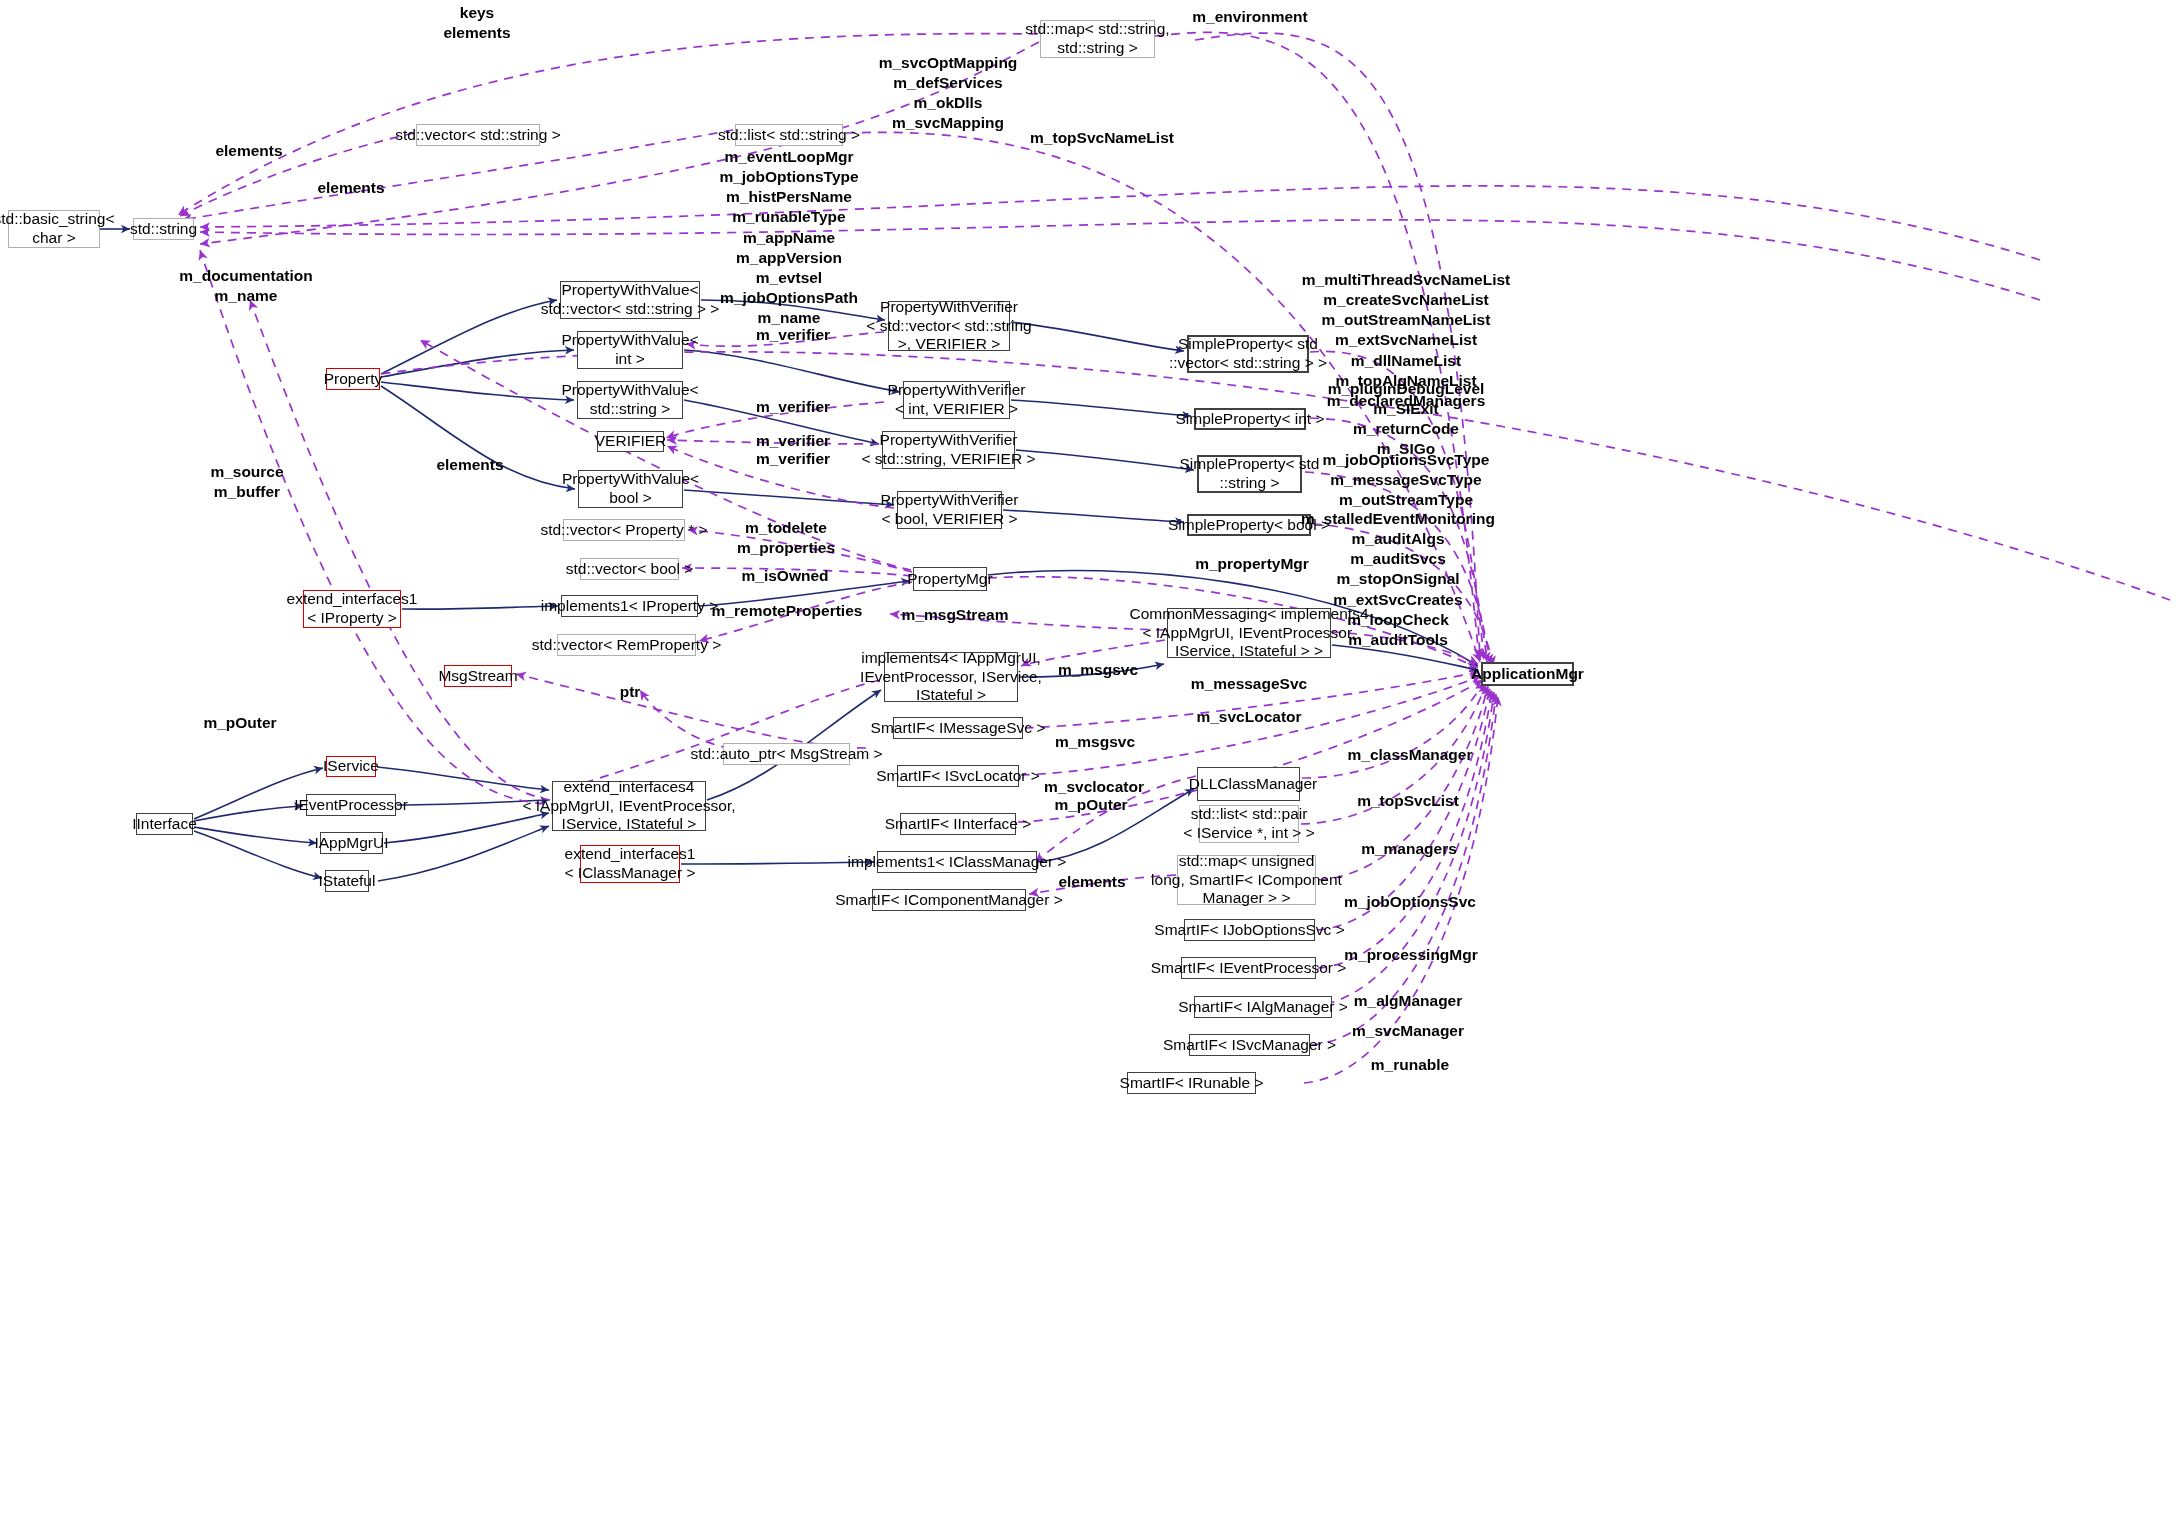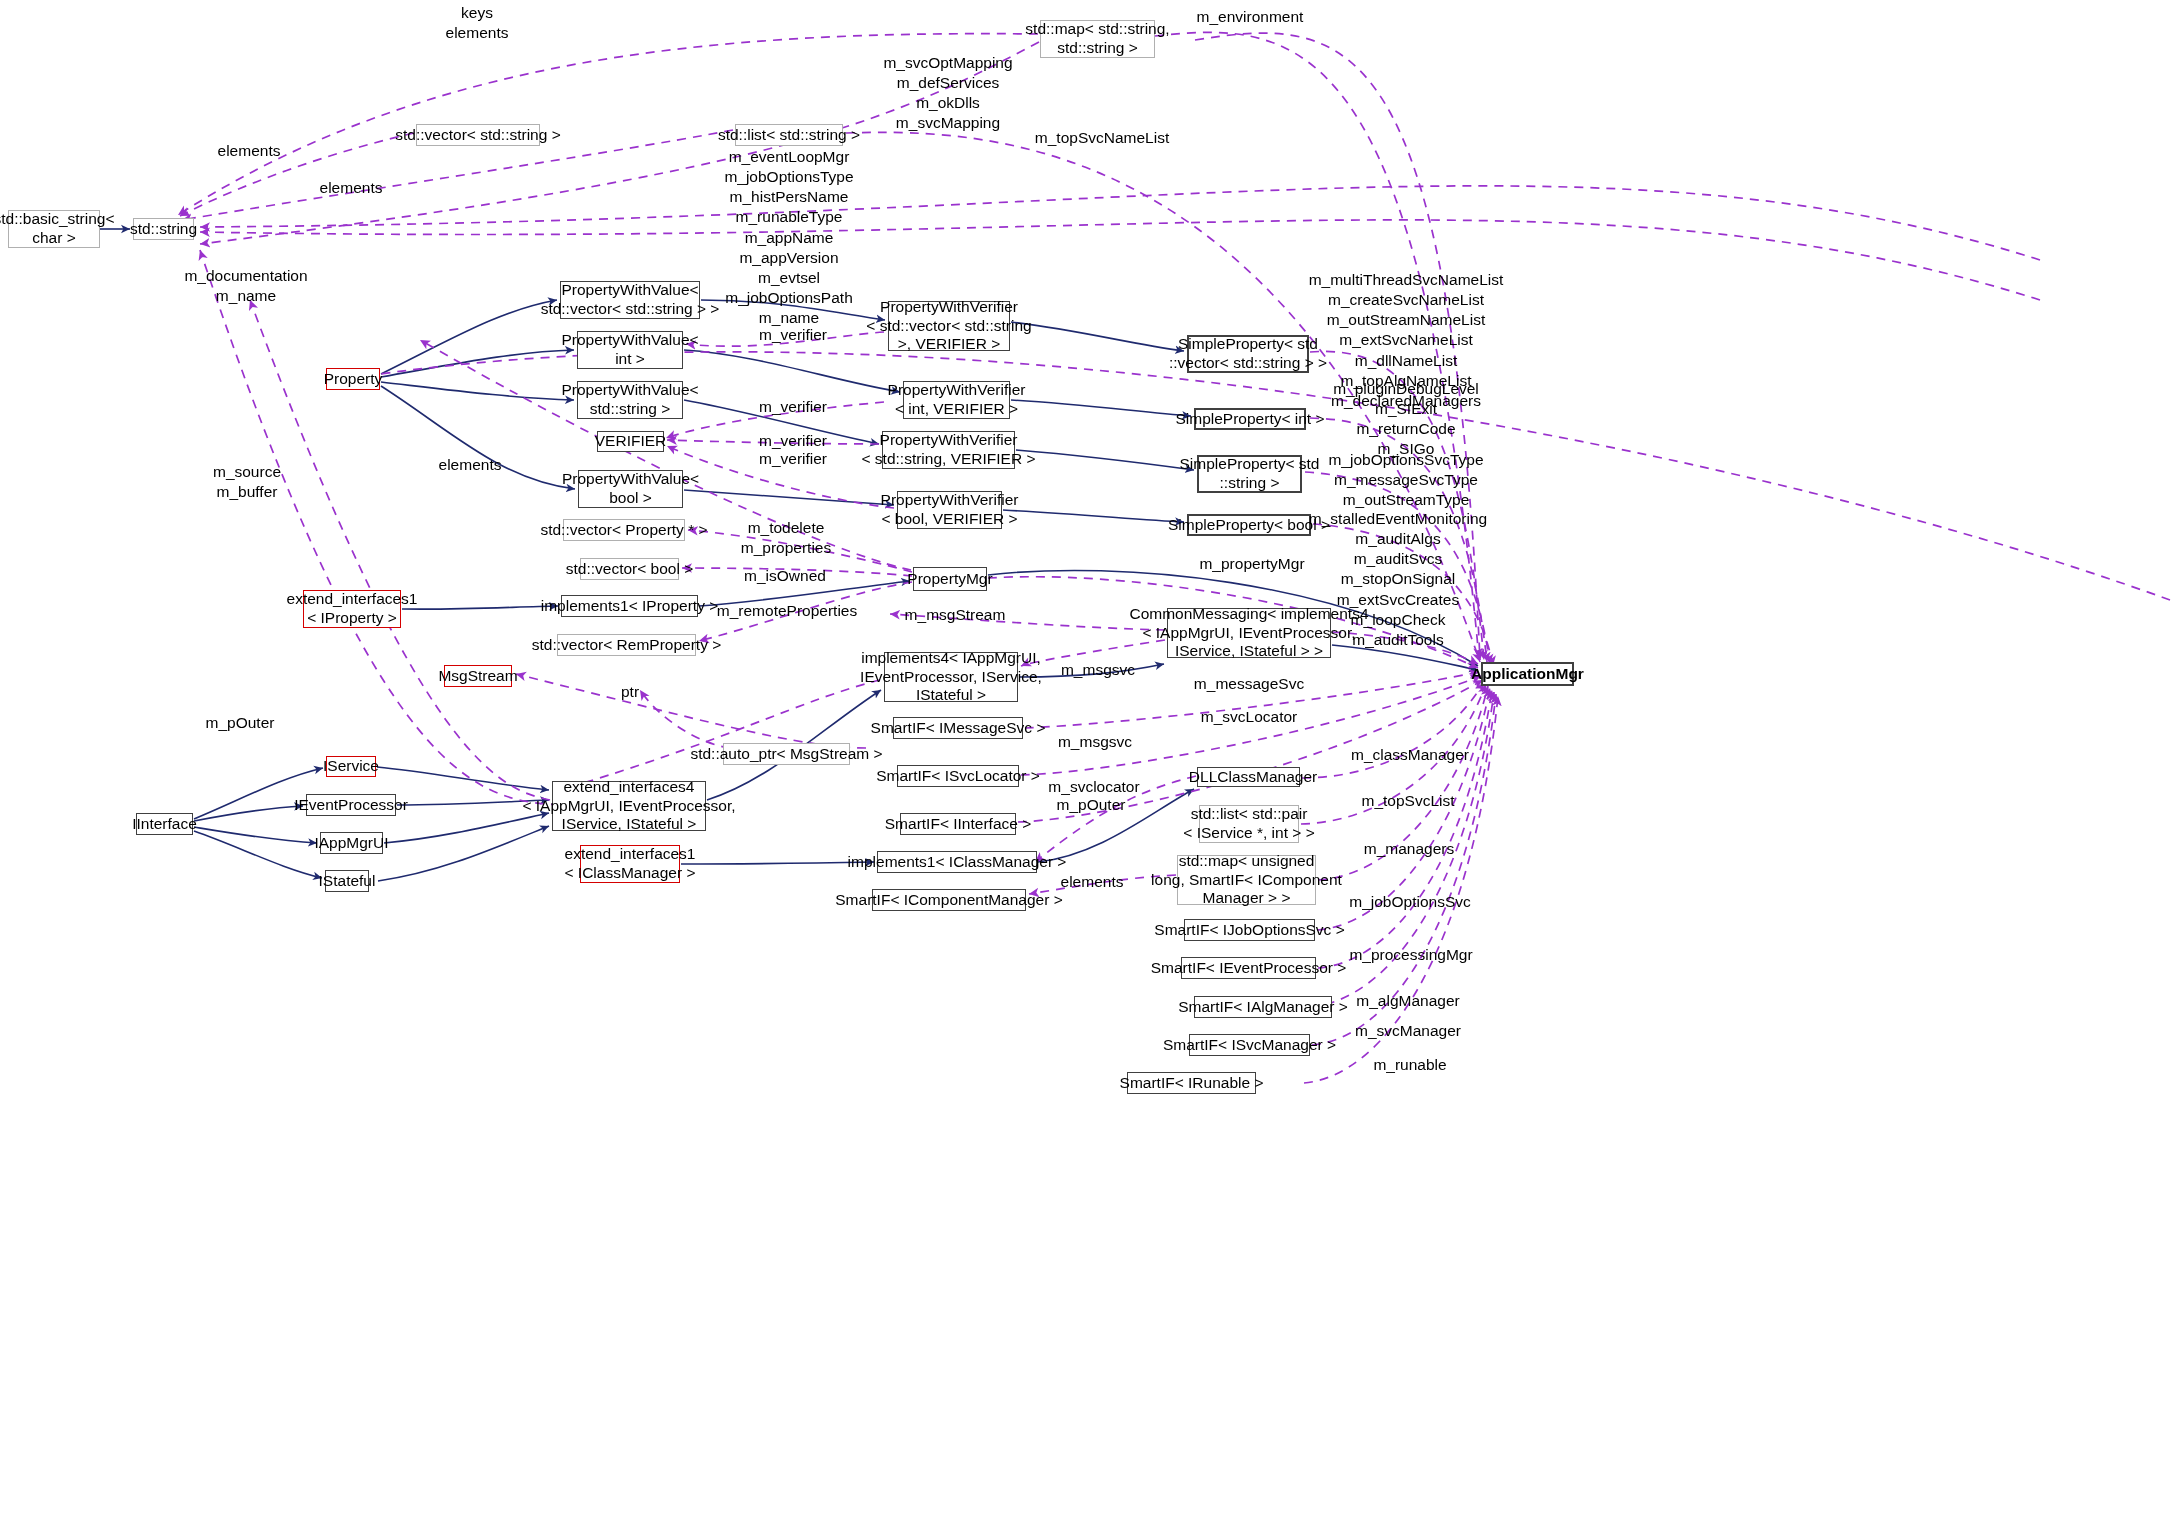--- a/index.html
+++ b/index.html
@@ -48,20 +48,21 @@
     border: 2px solid #404040;
   }
   .edge-label {
     position: absolute;
     font-size: 15.5px;
     color: #000000;
     line-height: 1.30;
     text-align: center;
     white-space: pre;
     transform: translateX(-50%);
+    font-weight: bold;
   }
 </style>
 </head>
 <body>
 
 <div id="canvas">
 
   <svg class="edges" viewBox="0 0 2181 1540">
     <defs>
       <marker id="arrInh" markerWidth="11" markerHeight="11" refX="9" refY="5.5" orient="auto" markerUnits="userSpaceOnUse">
@@ -199,21 +200,21 @@
 IService, IStateful &gt; &gt;</div>
       <div class="node strong" style="left: 884px; top: 652px; width: 134px; height: 50px;">implements4&lt; IAppMgrUI,
 IEventProcessor, IService,
 IStateful &gt;</div>
       <div class="node strong" style="left: 552px; top: 781px; width: 154px; height: 50px;">extend_interfaces4
 &lt; IAppMgrUI, IEventProcessor,
 IService, IStateful &gt;</div>
       <div class="node strong" style="left: 893px; top: 717px; width: 130px; height: 22px;">SmartIF&lt; IMessageSvc &gt;</div>
       <div class="node strong" style="left: 897px; top: 765px; width: 122px; height: 22px;">SmartIF&lt; ISvcLocator &gt;</div>
       <div class="node strong" style="left: 900px; top: 813px; width: 116px; height: 22px;">SmartIF&lt; IInterface &gt;</div>
-      <div class="node strong" style="left: 1197px; top: 767px; width: 103px; height: 20px; padding-left: 15px;">DLLClassManager</div>
+      <div class="node strong" style="left: 1197px; top: 767px; width: 103px; height: 34px; padding-left: 15px;">DLLClassManager</div>
       <div class="node" style="left: 1199px; top: 805px; width: 100px; height: 38px;">std::list&lt; std::pair
 &lt; IService *, int &gt; &gt;</div>
       <div class="node" style="left: 1177px; top: 855px; width: 139px; height: 50px;">std::map&lt; unsigned
 long, SmartIF&lt; IComponent
 Manager &gt; &gt;</div>
       <div class="node strong" style="left: 877px; top: 851px; width: 160px; height: 22px;">implements1&lt; IClassManager &gt;</div>
       <div class="node red" style="left: 580px; top: 845px; width: 100px; height: 38px;">extend_interfaces1
 &lt; IClassManager &gt;</div>
       <div class="node strong" style="left: 872px; top: 889px; width: 154px; height: 22px;">SmartIF&lt; IComponentManager &gt;</div>
       <div class="node strong" style="left: 1184px; top: 919px; width: 131px; height: 22px;">SmartIF&lt; IJobOptionsSvc &gt;</div>

